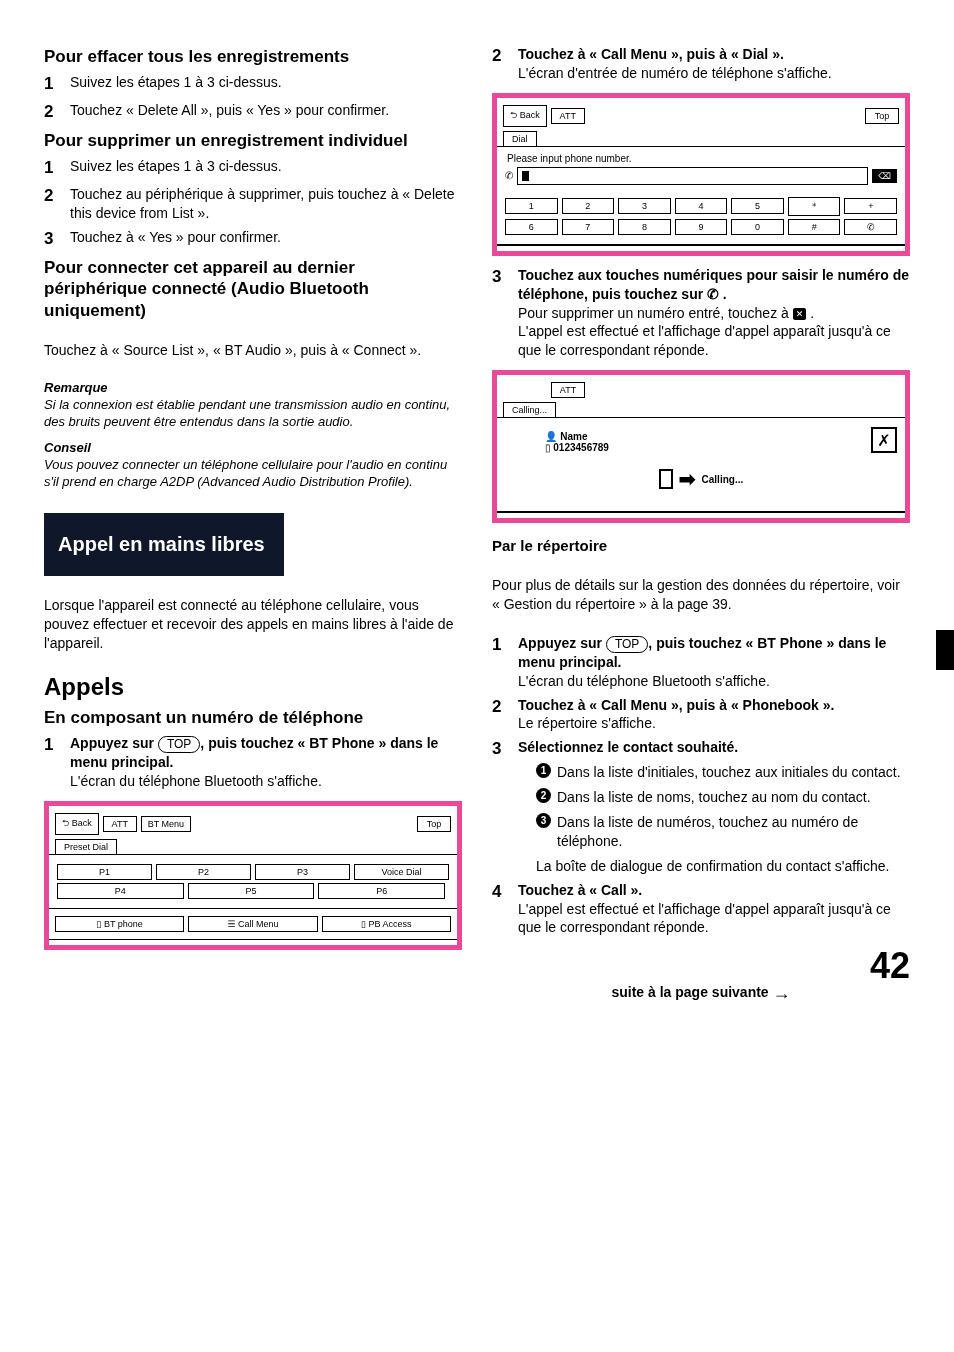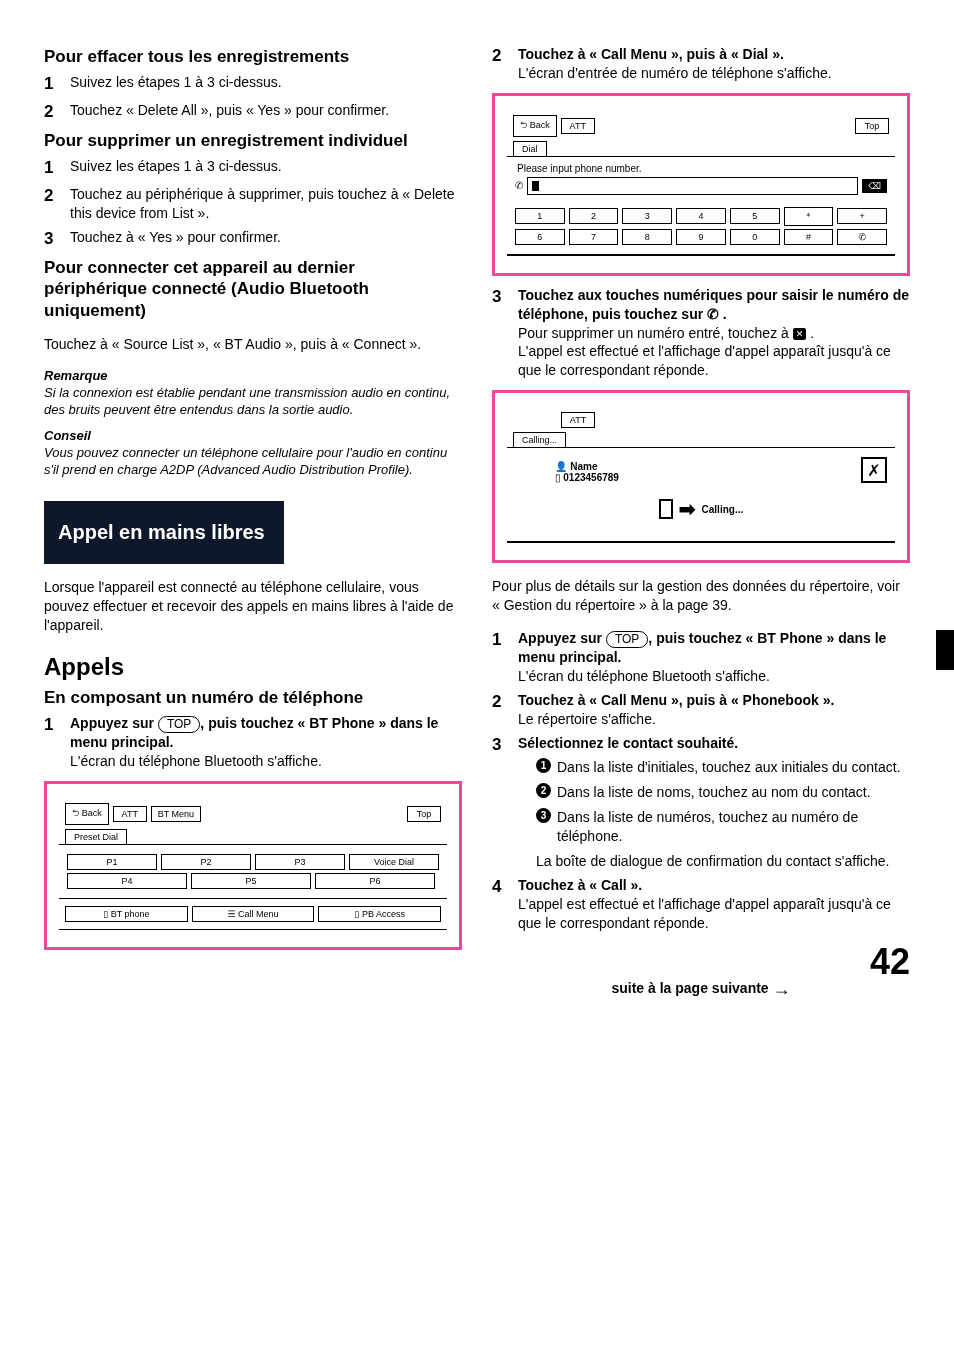--- a/index.html
+++ b/index.html
@@ -6,29 +6,29 @@
 body{font-family:Arial,Helvetica,sans-serif;font-size:14px;color:#000;background:#fff;width:954px;padding:40px 44px 30px 44px}
 .cols{display:flex;gap:30px}
 .col{flex:1;min-width:0}
 h3{font-size:17px;font-weight:bold;margin:6px 0 6px 0;line-height:1.25}
 h4{font-size:15px;font-weight:bold;margin:14px 0 4px 0;line-height:1.25}
 .step{display:flex;margin:5px 0;line-height:1.35}
 .step-num{font-weight:bold;font-size:17px;min-width:26px}
 .step .body{flex:1}
 .step .lead{font-weight:bold}
 .step .cont{font-weight:normal}
-p.para{margin:14px 0;line-height:1.35}
+p.para{margin:20px 0;line-height:1.35}
 .lbl{font-style:italic;font-weight:bold;font-size:13px;margin-top:10px}
 .note{font-style:italic;font-size:13px;line-height:1.3;margin:2px 0 4px 0}
 .banner{background:#0f172a;color:#fff;font-weight:bold;font-size:20px;padding:20px 14px;margin:22px 0 12px 0;width:fit-content;min-width:240px}
 h2.sec{font-size:24px;font-weight:bold;margin:18px 0 6px 0}
 .topbtn{display:inline-block;border:1px solid #000;border-radius:10px;padding:0 8px;font-size:12px;line-height:15px;vertical-align:baseline}
 .circ{display:inline-flex;width:15px;height:15px;border-radius:50%;background:#000;color:#fff;font-size:10px;align-items:center;justify-content:center;font-weight:bold;margin-right:6px;flex:0 0 15px}
 .sub{display:flex;margin:6px 0 6px 18px;line-height:1.35}
-.fig{border:3px solid #ec4899;margin:10px 0;padding:12px;font-size:10px;background:#fff}
+.fig{border:5px solid #ec4899;margin:10px 0;padding:0;font-size:10px;background:#fff}
 .fig-inner{border-top:1px solid #000;border-bottom:1px solid #000;padding:6px 8px}
 .fig-row{display:flex;gap:4px;align-items:center;margin:3px 0}
 .btn{border:1px solid #000;padding:2px 6px;font-size:9px;min-width:34px;text-align:center;background:#fff}
 .btn.flex{flex:1}
 .tab{border:1px solid #000;border-bottom:none;padding:2px 8px;font-size:9px;width:fit-content;margin-top:4px;margin-left:6px}
 .spacer{flex:1}
 .blackbox{background:#000;color:#fff;padding:2px 6px;font-size:9px;min-width:24px;text-align:center}
 .phonefield{border:1px solid #000;flex:1;height:18px;background:#fff;display:flex;align-items:center;padding:0 4px}
 .cursor{display:inline-block;width:7px;height:10px;background:#000}
 .status{font-size:10px;padding:0 2px}
@@ -202,20 +202,21 @@
         </div>
         <div class="big-call">
           <div class="dev"></div>
           <div class="arrow-big">➡</div>
           <b>Calling...</b>
         </div>
       </div>
       <div style="height:6px;border-top:1px solid #000"></div>
     </div>
 
+    <h4>Par le répertoire</h4>
     <p class="para">Pour plus de détails sur la gestion des données du répertoire, voir « Gestion du répertoire » à la page 39.</p>
 
     <div class="step">
         <div class="step-num">1</div>
       <div class="body">
         <span class="lead">Appuyez sur </span><span class="topbtn">TOP</span><span class="lead">, puis touchez « BT Phone » dans le menu principal.</span>
         <div class="cont">L'écran du téléphone Bluetooth s'affiche.</div>
       </div>
     </div>
     <div class="step">

